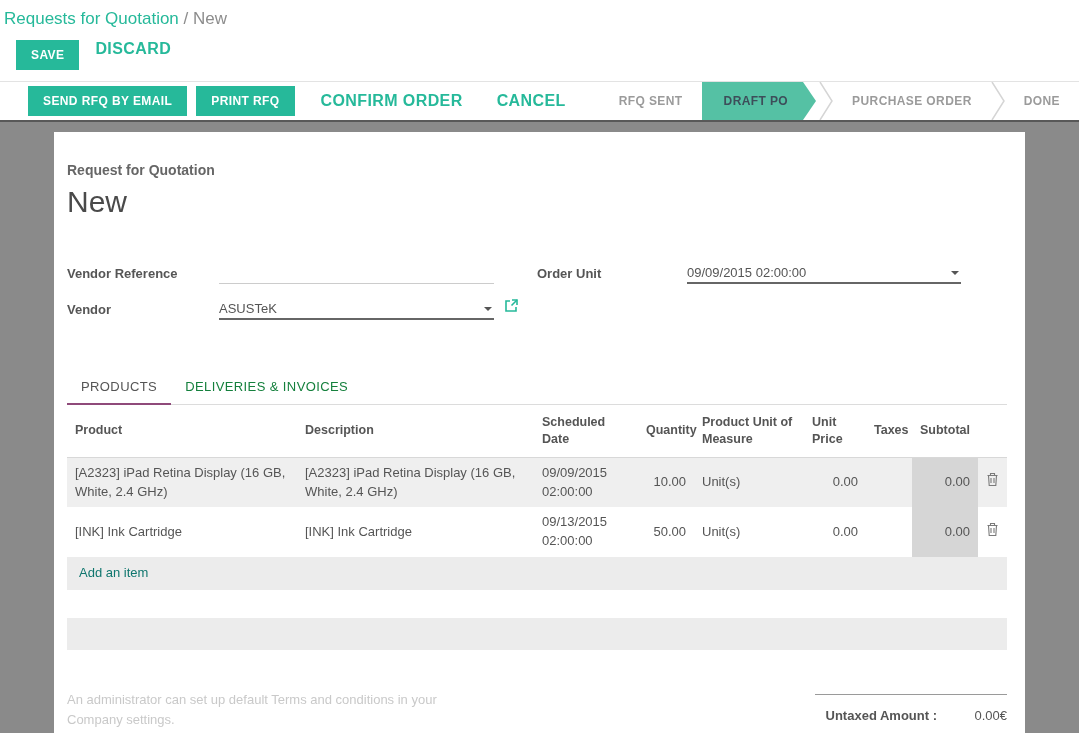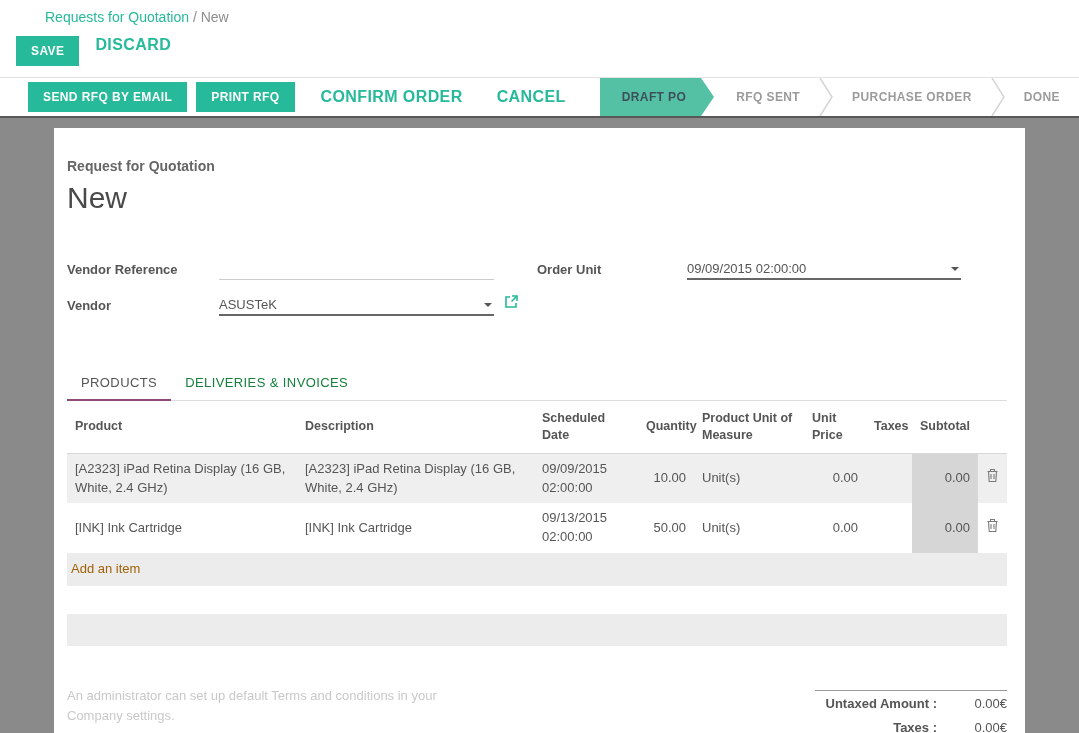--- a/index.html
+++ b/index.html
@@ -4,21 +4,21 @@
 <style>
   * { box-sizing: border-box; margin: 0; padding: 0; }
   html, body { width: 1079px; height: 733px; overflow: hidden; }
   body {
     font-family: "Liberation Sans", "DejaVu Sans", sans-serif;
     background: #fff; color: #555;
     display: flex; flex-direction: column;
   }
 
   
-  .breadcrumb { padding: 9px 16px 4px; font-size: 14px; margin-left: 29px; }
+  .breadcrumb { padding: 9px 4px 4px; font-size: 17px; }
   .breadcrumb .bc-parent { color: #26b99a; cursor: pointer; }
   .breadcrumb .bc-sep, .breadcrumb .bc-current { color: #8d8d8d; }
   .actions-row { display: flex; align-items: flex-start; gap: 16px; padding: 7px 16px 11px; }
 
   .btn-primary {
     background: #26b99a; color: #fff; border: none; cursor: pointer;
     font-family: inherit; font-size: 12px; font-weight: bold;
     letter-spacing: .4px; padding: 8px 15px;
   }
   .btn-link {
@@ -82,38 +82,38 @@
   
   table { width: 100%; border-collapse: collapse; table-layout: fixed; font-size: 13px; color: #555; }
   thead th {
     font-size: 12.5px; font-weight: bold; color: #555; text-align: left;
     padding: 9px 8px; vertical-align: middle; border-bottom: 1px solid #d8d8d8; line-height: 1.35;
   }
   th.num, td.num { text-align: right; }
   tbody td { padding: 6px 8px; vertical-align: middle; line-height: 1.45; }
   tr.stripe td { background: #efefef; }
   td.subtotal-cell { background: #d6d6d6 !important; text-align: right; }
-  .add-row td { background: #ececec !important; color: #a16207; padding: 7px 4px; cursor: pointer; }
+  .add-row td { background: #ececec !important; color: #0f766e; padding: 7px 12px; cursor: pointer; }
   .trash-cell { text-align: center; cursor: pointer; }
 
   .list-footer-bar { height: 32px; background: #ececec; margin-top: 28px; }
 
   
   .bottom { display: flex; margin-top: 40px; }
   .terms-wrap { position: relative; width: 422px; }
   textarea.terms {
     width: 422px; height: 84px; border: none; border-bottom: 1px solid #ccc;
     font-family: inherit; font-size: 13px; color: #555; line-height: 1.55;
     resize: none; outline: none; background: transparent;
   }
   textarea.terms::placeholder { color: #c9c9c9; }
 
   .totals { margin-left: auto; width: 192px; font-size: 13px; color: #555; margin-top: 4px; }
   .trow { display: flex; align-items: baseline; padding: 5px 0 4px; }
-  .trow .tlabel { flex: 1; text-align: right; font-weight: bold; margin-right: 10px; }
+  .trow .tlabel { flex: 1; text-align: right; font-weight: bold; margin-right: 10px; margin-top: 8px; }
   .trow .tval { width: 60px; text-align: right; }
   .trow.first { border-top: 1px solid #9a9a9a; }
 </style>
 </head>
 <body>
 
 <div class="breadcrumb">
   <span class="bc-parent">Requests for Quotation</span>
   <span class="bc-sep">/</span>
   <span class="bc-current">New</span>
@@ -124,22 +124,22 @@
   <button class="btn-link">DISCARD</button>
 </div>
 
 <div class="toolbar">
   <button class="btn-primary">SEND RFQ BY EMAIL</button>
   <button class="btn-primary">PRINT RFQ</button>
   <button class="btn-link">CONFIRM ORDER</button>
   <button class="btn-link">CANCEL</button>
 
   <div class="statusbar">
+    <div class="step">RFQ SENT</div>
     <div class="step active">DRAFT PO</div>
-    <div class="step">RFQ SENT</div>
     <span class="chev">
       <svg width="14" height="38" viewBox="0 0 14 38">
           <polyline points="1,0 13,19 1,38" fill="none" stroke="#d5d5d5" stroke-width="1.5"></polyline>
         </svg>
     </span>
     <div class="step">PURCHASE ORDER</div>
     <span class="chev">
       <svg width="14" height="38" viewBox="0 0 14 38">
           <polyline points="1,0 13,19 1,38" fill="none" stroke="#d5d5d5" stroke-width="1.5"></polyline>
         </svg>

